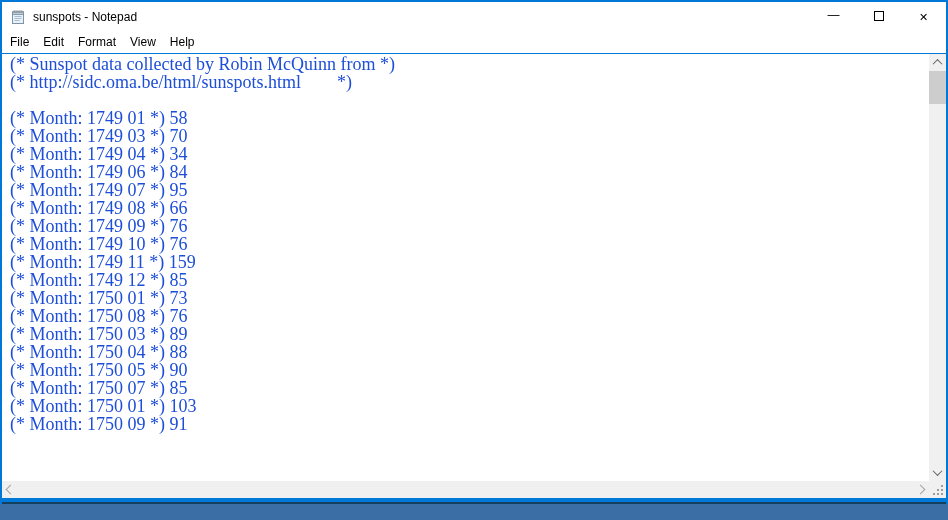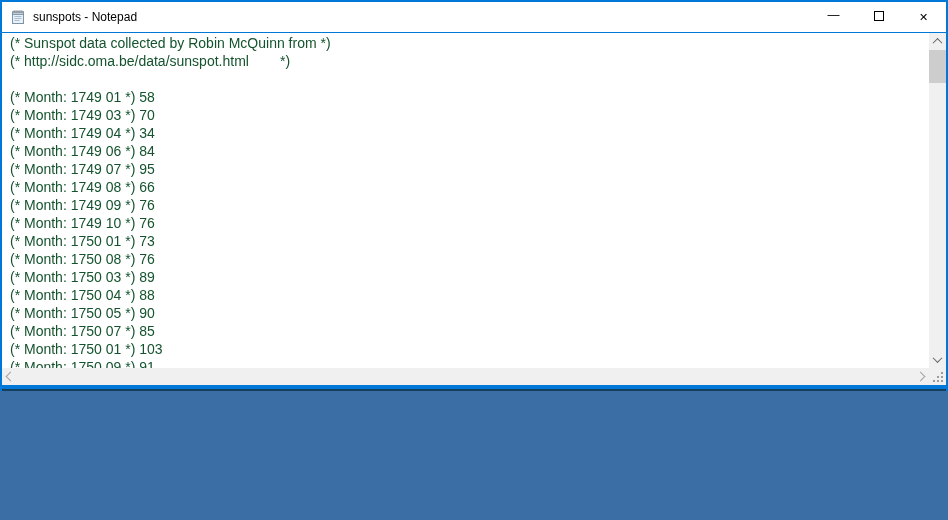--- a/index.html
+++ b/index.html
@@ -1,20 +1,20 @@
 <!DOCTYPE html>
 <html style="--accent: #0078d7;"><head>
 <meta charset="utf-8">
 <style>
   :root { --accent:#0078d7; }
   * { margin:0; padding:0; box-sizing:border-box; }
   html,body { width:948px; height:520px; background:#3a6ea5; overflow:hidden;
               font-family:"Liberation Sans", sans-serif; }
 
-  .window { width:948px; height:391px; display:flex; flex-direction:column;
+  .window { width:948px; height:504px; display:flex; flex-direction:column;
             background:#fff; border:2px solid var(--accent); border-bottom:none; }
 
   
   .titlebar { height:30px; flex:0 0 30px; display:flex; align-items:center; background:#fff; }
   .app-icon { width:16px; height:16px; margin-left:8px; flex:0 0 16px; }
   .title-text { margin-left:7px; font-size:12px; color:#000; white-space:nowrap; }
   .titlebar-spacer { flex:1; }
   .caption-btn { width:45px; height:30px; display:flex; align-items:center; justify-content:center;
                  color:#000; cursor:default; background:transparent; border:none; }
   .glyph-min { font-size:12px; line-height:1; transform:translateY(-2px); }
@@ -24,22 +24,22 @@
   
   .menubar { height:21px; flex:0 0 21px; display:flex; align-items:center;
              background:#fff; font-size:12px; color:#000; padding-left:1px; }
   .menu-item { padding:3px 7px 4px 7px; cursor:default; }
 
   .menu-separator { height:1px; flex:0 0 1px; background:var(--accent); }
 
   
   .content { flex:1 1 auto; display:flex; overflow:hidden; background:#fff; }
   .editor { flex:1 1 auto; overflow:hidden; padding:1px 0 0 8px;
-            font-family:Liberation Sans, sans-serif;
-            font-size:14px; line-height:18px; color:#14532d; cursor:text; }
+            font-family:Liberation Serif, serif;
+            font-size:18px; line-height:18px; color:#1d4ed8; cursor:text; }
   .line { height:18px; white-space:pre; }
 
   
   .vscroll { flex:0 0 17px; width:17px; background:#f0f0f0;
              display:flex; flex-direction:column; }
   .scroll-btn { height:17px; flex:0 0 17px; display:flex; align-items:center; justify-content:center; }
   .vthumb { height:33px; flex:0 0 33px; background:#cdcdcd; }
   .vtrack-rest { flex:1 1 auto; }
 
   .hscroll-row { height:17px; flex:0 0 17px; display:flex; background:#f0f0f0; }
@@ -90,36 +90,45 @@
         <svg width="10" height="10" viewBox="0 0 10 10">
             <rect x="0.5" y="0.5" width="9" height="9" fill="none" stroke="#000" stroke-width="1"></rect>
           </svg>
       </span>
     </button>
     <button class="caption-btn">
       <span class="glyph-close">✕</span>
     </button>
   </div>
 
+  <div class="menubar">
+    <span class="menu-item">File</span>
+    <span class="menu-item">Edit</span>
+    <span class="menu-item">Format</span>
+    <span class="menu-item">View</span>
+    <span class="menu-item">Help</span>
+  </div>
 
   <div class="menu-separator"></div>
 
   <div class="content">
     <div class="editor">
         <div class="line">(* Sunspot data collected by Robin McQuinn from *)</div>
-        <div class="line">(* http://sidc.oma.be/data/sunspot.html        *)</div>
+        <div class="line">(* http://sidc.oma.be/html/sunspots.html        *)</div>
         <div class="line"></div>
         <div class="line">(* Month: 1749 01 *) 58</div>
         <div class="line">(* Month: 1749 03 *) 70</div>
         <div class="line">(* Month: 1749 04 *) 34</div>
         <div class="line">(* Month: 1749 06 *) 84</div>
         <div class="line">(* Month: 1749 07 *) 95</div>
         <div class="line">(* Month: 1749 08 *) 66</div>
         <div class="line">(* Month: 1749 09 *) 76</div>
         <div class="line">(* Month: 1749 10 *) 76</div>
+        <div class="line">(* Month: 1749 11 *) 159</div>
+        <div class="line">(* Month: 1749 12 *) 85</div>
         <div class="line">(* Month: 1750 01 *) 73</div>
         <div class="line">(* Month: 1750 08 *) 76</div>
         <div class="line">(* Month: 1750 03 *) 89</div>
         <div class="line">(* Month: 1750 04 *) 88</div>
         <div class="line">(* Month: 1750 05 *) 90</div>
         <div class="line">(* Month: 1750 07 *) 85</div>
         <div class="line">(* Month: 1750 01 *) 103</div>
         <div class="line">(* Month: 1750 09 *) 91</div>
       </div>
 

